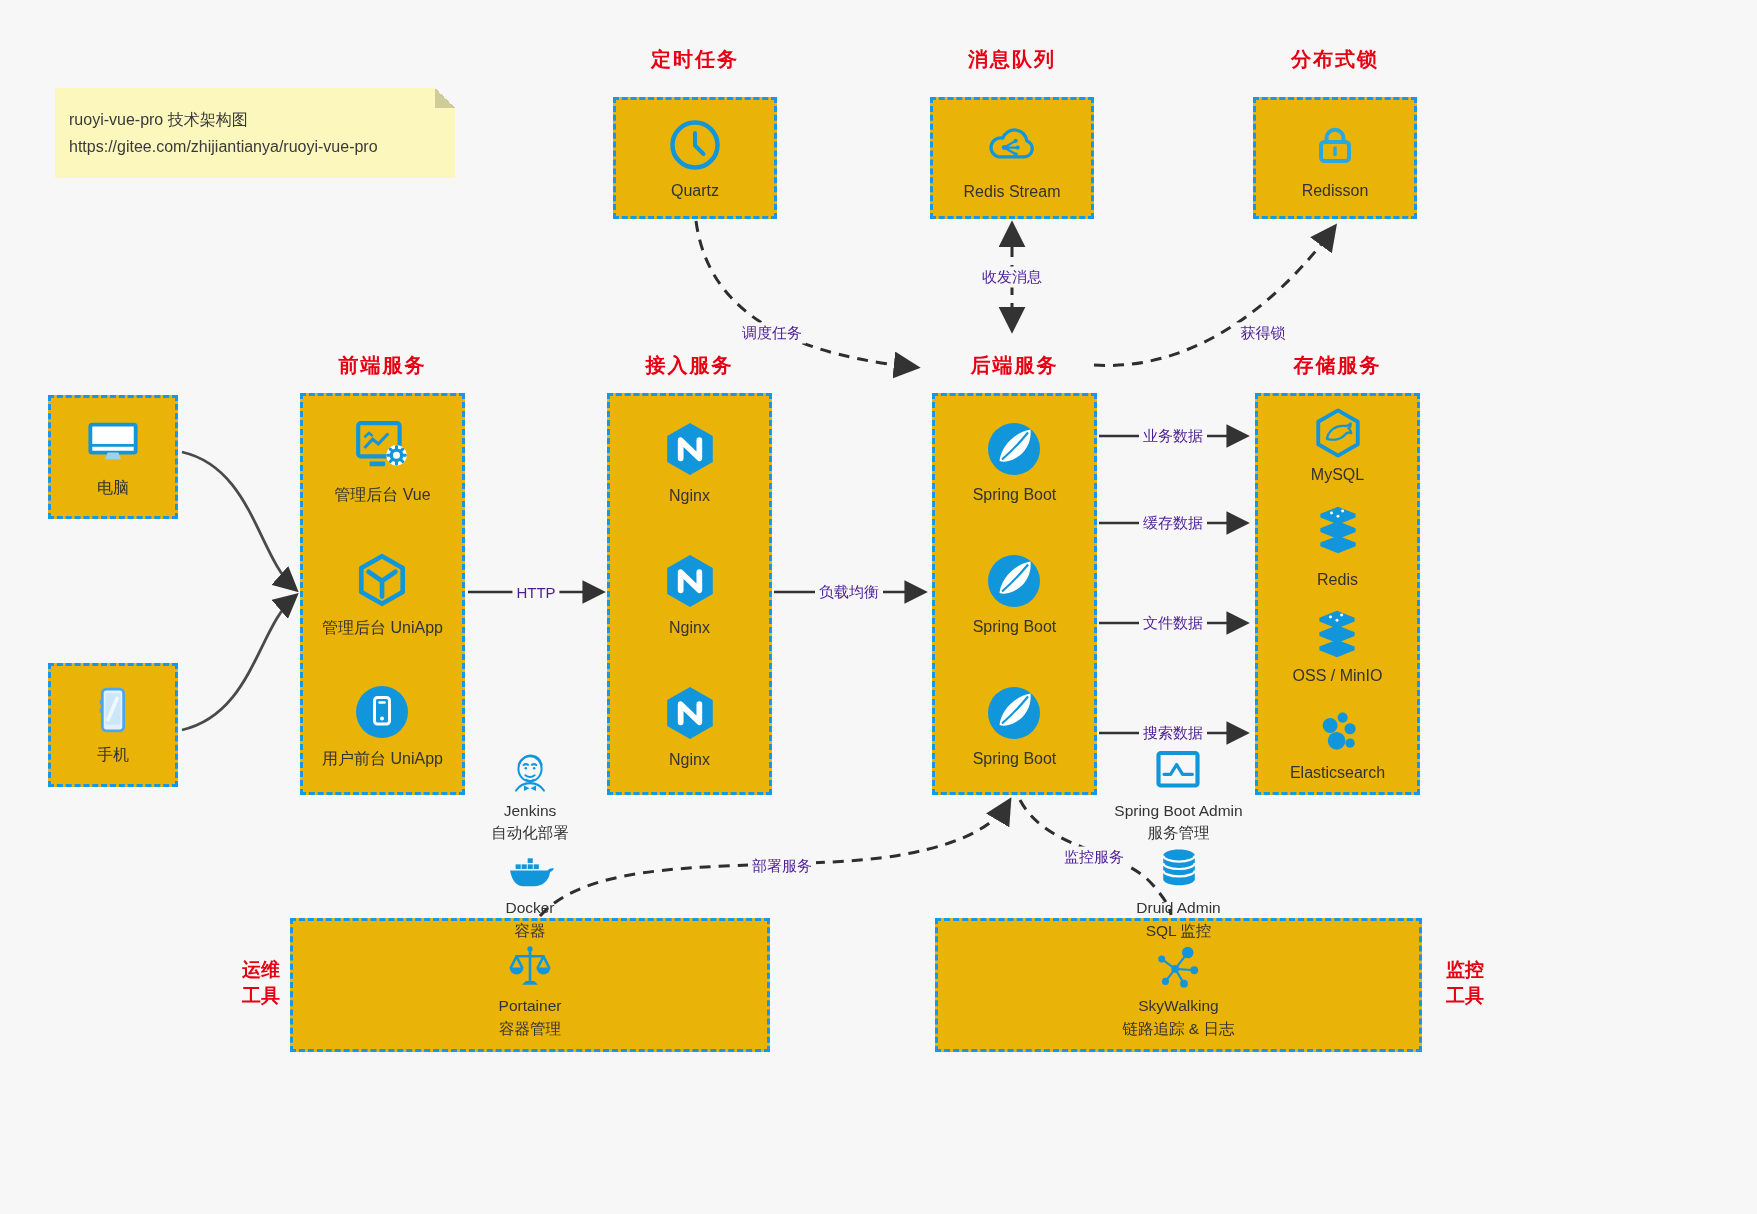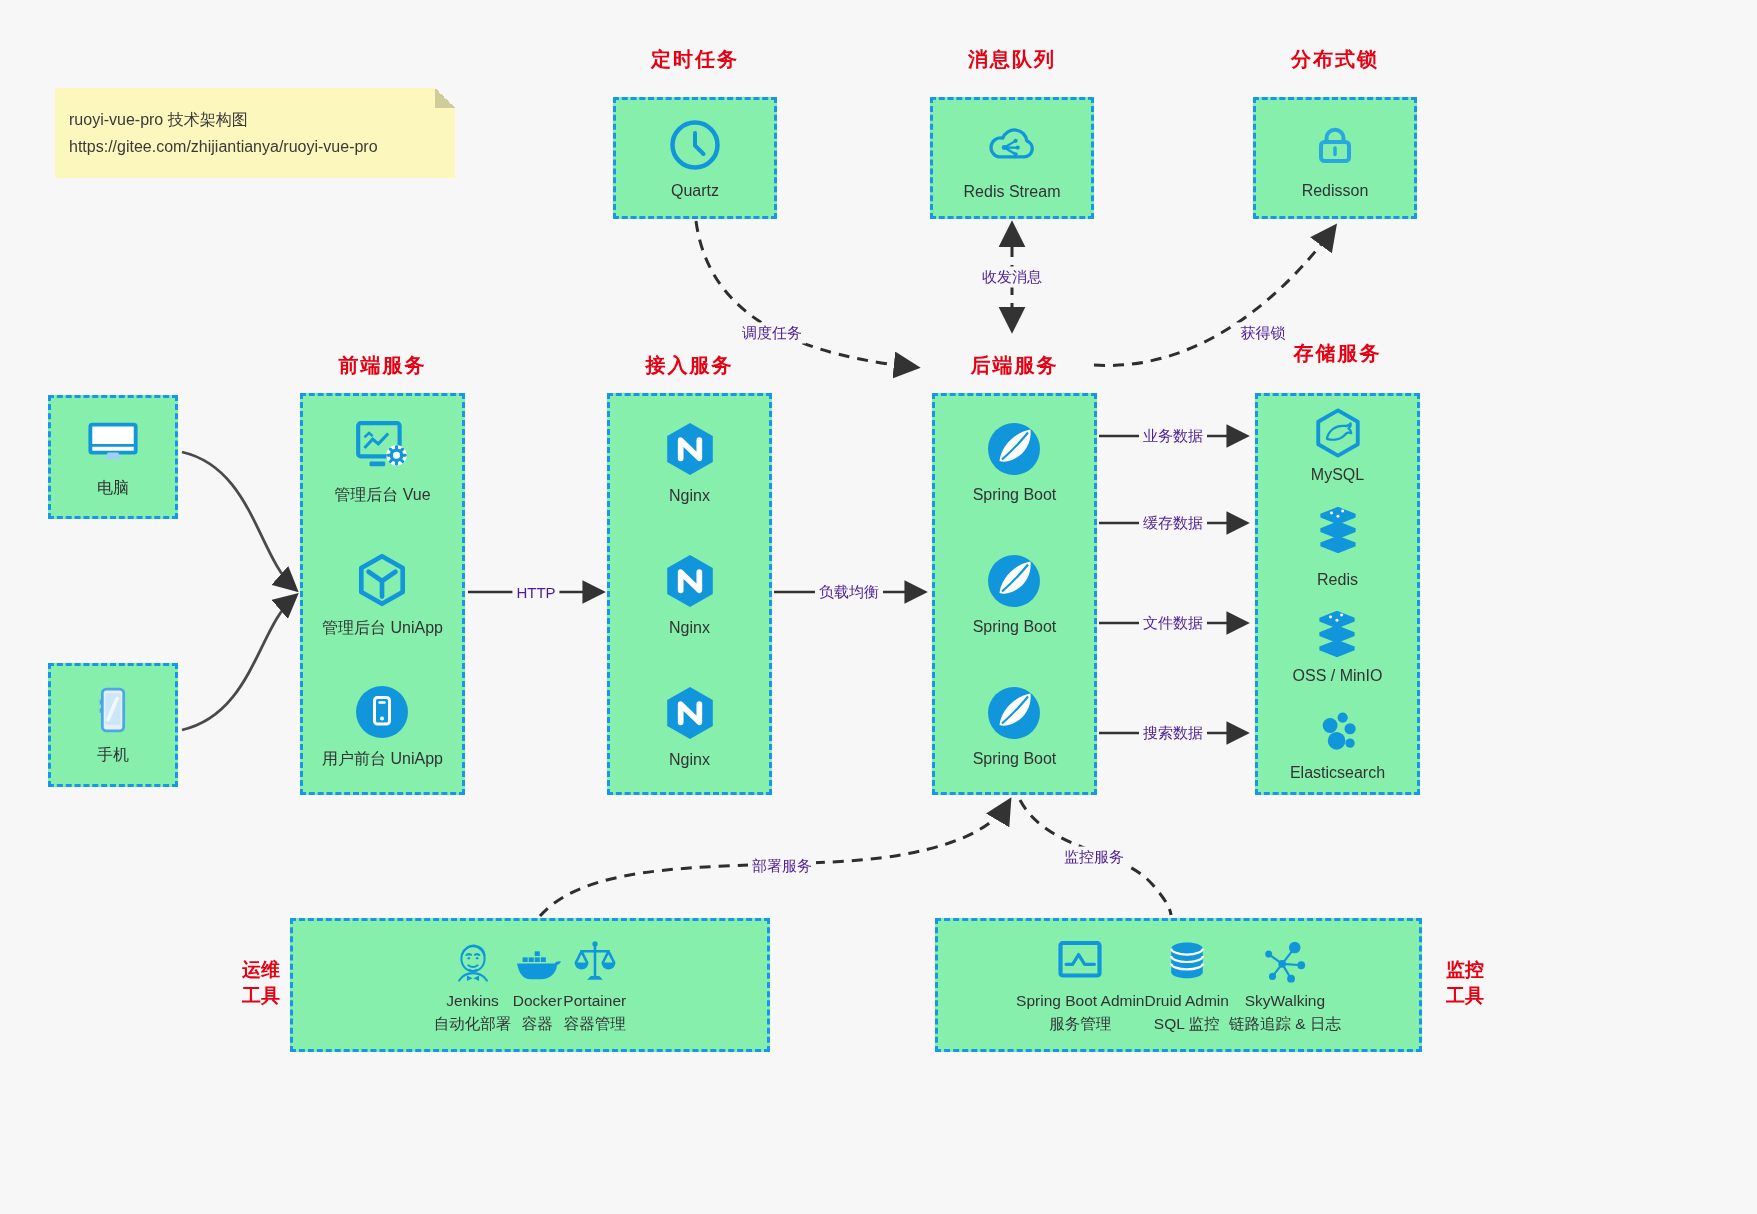--- a/index.html
+++ b/index.html
@@ -4,21 +4,21 @@
 <style>
   html,body{margin:0;padding:0;background:#f7f7f8;}
   .canvas{
     position:relative;width:1757px;height:1214px;overflow:hidden;
     background:#f7f7f8;
     font-family:"Liberation Sans","DejaVu Sans",sans-serif;
     color:#333;
   }
   svg.wires{position:absolute;left:0;top:0;z-index:1;}
   .dbox{
-    position:absolute;box-sizing:border-box;background:#86efac;
+    position:absolute;box-sizing:border-box;background:#eab308;
     border:3px dashed #1697ec;z-index:2;
     display:flex;flex-direction:column;align-items:center;justify-content:space-around;
   }
   .node{display:flex;flex-direction:column;align-items:center;gap:9px;}
   .nlabel{font-size:16px;color:#333;white-space:nowrap;}
   .col-title{
     position:absolute;z-index:2;text-align:center;
     color:#e60012;font-weight:bold;font-size:20px;letter-spacing:2px;white-space:nowrap;
   }
   .side-title{
@@ -34,21 +34,21 @@
     background:#fbf7bd;padding:18px 14px;z-index:2;
     font-size:16px;line-height:1.7;color:#3a3a3a;
   }
   .note-corner{
     position:absolute;top:0;right:0;width:20px;height:20px;
     background:linear-gradient(225deg,#f7f7f8 50%,#cfcc99 50%);
   }
   .bitem{display:flex;flex-direction:column;align-items:center;gap:2px;text-align:center;}
   .bname{font-size:15.5px;color:#333;line-height:1.4;white-space:nowrap;}
   .bdesc{font-size:15.5px;color:#333;line-height:1.3;white-space:nowrap;}
-  .brow{flex-direction:row;justify-content:center;padding:10px 0;}
+  .brow{flex-direction:column;justify-content:flex-end;padding:10px 0;}
   .icon{display:block;}
 </style>
 </head>
 <body>
 
 <svg width="0" height="0" style="position:absolute" aria-hidden="true">
   <defs>
     <symbol id="i-clock" viewBox="0 0 56 56">
       <circle cx="28" cy="28" r="22.5" fill="none" stroke="#1296db" stroke-width="4.5"></circle>
       <path d="M28 16v12.5L36.5 37" fill="none" stroke="#1296db" stroke-width="4" stroke-linecap="round" stroke-linejoin="round"></path>
@@ -229,21 +229,21 @@
     <div>ruoyi-vue-pro 技术架构图</div>
     <div>https://gitee.com/zhijiantianya/ruoyi-vue-pro</div>
   </div>
 
   <div class="col-title" style="left:613px;top:46px;width:164px">定时任务</div>
   <div class="col-title" style="left:930px;top:46px;width:164px">消息队列</div>
   <div class="col-title" style="left:1253px;top:46px;width:164px">分布式锁</div>
   <div class="col-title" style="left:300px;top:352px;width:165px">前端服务</div>
   <div class="col-title" style="left:607px;top:352px;width:165px">接入服务</div>
   <div class="col-title" style="left:932px;top:352px;width:165px">后端服务</div>
-  <div class="col-title" style="left:1255px;top:340px;width:165px">存储服务</div>
+  <div class="col-title" style="left:1255px;top:352px;width:165px">存储服务</div>
 
   <div class="dbox" style="left:613px;top:97px;width:164px;height:122px">
     <div class="node">
       <svg class="icon" width="56" height="56">
           <use href="#i-clock"></use>
         </svg>
       <div class="nlabel">Quartz</div>
     </div>
   </div>
   <div class="dbox" style="left:930px;top:97px;width:164px;height:122px">

